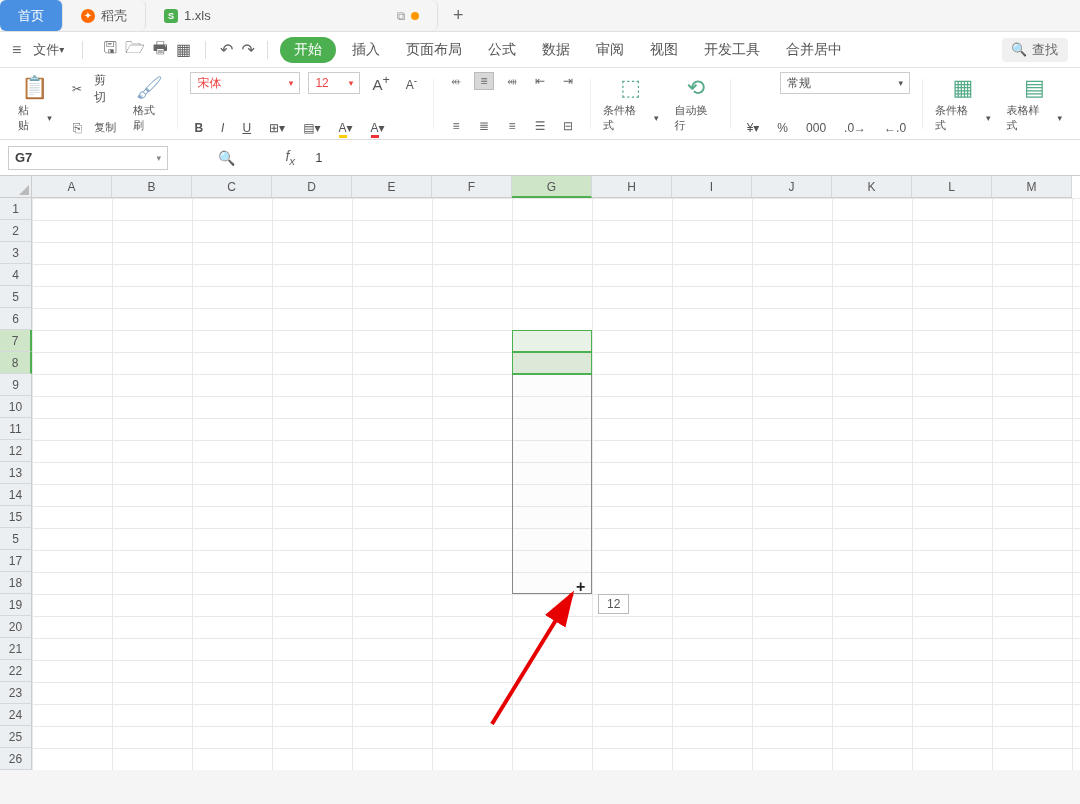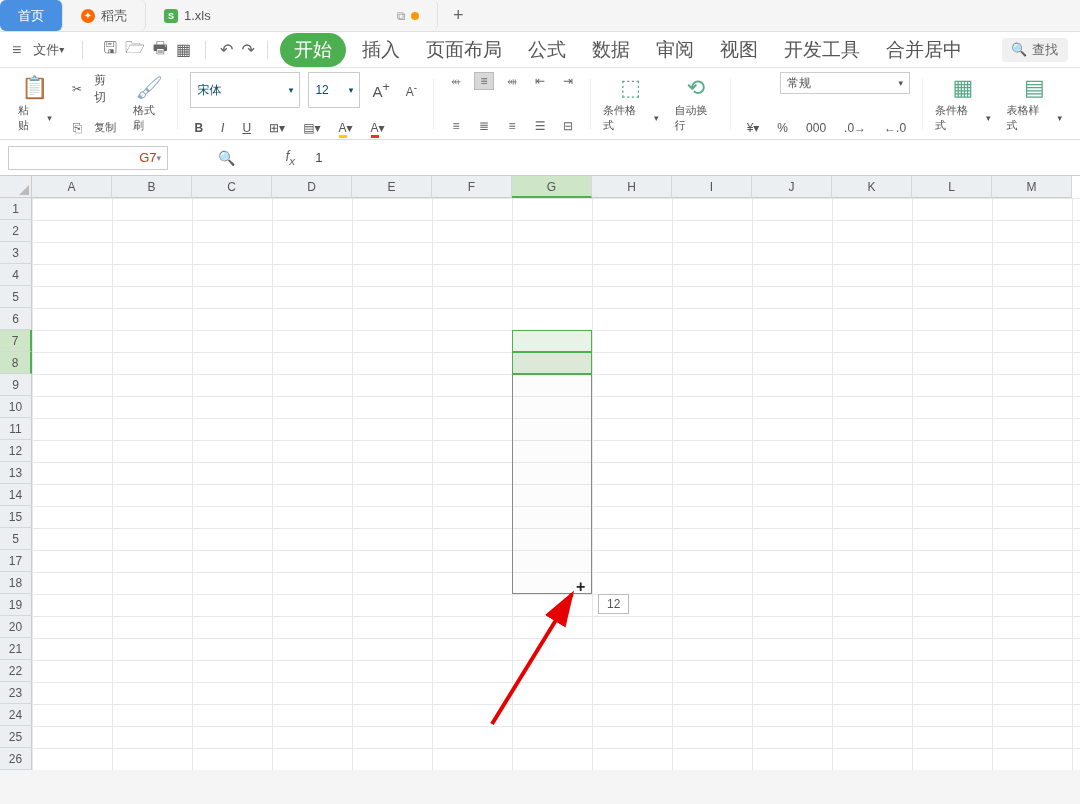--- a/index.html
+++ b/index.html
@@ -14,46 +14,46 @@
 .tab-small-icon { font-size:12px; color:#999; margin-left:8px; }
 .tab-dot { width:8px; height:8px; background:#ff9800; border-radius:50%; }
 .tab-plus { width:40px; display:flex; align-items:center; justify-content:center; font-size:18px; color:#666; cursor:pointer; }
 
 
 .menubar { height: 36px; background:#fff; display:flex; align-items:center; padding:0 12px; gap:6px; border-bottom:1px solid #e5e5e5; }
 .menu-file { display:flex; align-items:center; font-size:13px; color:#555; padding:0 6px; }
 .menu-icons { display:flex; align-items:center; gap:8px; margin-left:8px; }
 .mi { font-size:16px; color:#666; cursor:pointer; }
 .menu-sep { width:1px; height:18px; background:#ddd; margin:0 6px; }
-.menu-item { font-size:19px; color:#555; padding:4px 10px; cursor:pointer; }
+.menu-item { font-size:14px; color:#555; padding:4px 10px; cursor:pointer; }
 .menu-item.start { background:#4caf50; color:#fff; border-radius:20px; padding:4px 14px; }
 .search-box { display:flex; align-items:center; gap:4px; background:#f0f0f0; border-radius:4px; padding:3px 10px; margin-left:auto; }
 .search-box span { font-size:13px; color:#666; }
 
 
 .ribbon { height:72px; background:#fff; display:flex; align-items:center; padding:4px 10px; border-bottom:1px solid #ddd; }
 .rgroup { display:flex; flex-direction:column; align-items:center; justify-content:space-between; padding:0 8px; height:100%; }
 .rgroup .top, .rgroup .bot { display:flex; align-items:center; gap:8px; font-size:12px; color:#555;}
 .rgroup .bot { font-size:11px; margin-top:4px; }
 .rsep { width:1px; height:50px; background:#eee; margin:0 4px; }
-.font-box, .size-box { border:1px solid #ccc; height:36px; background:#fff; display:flex; align-items:center; padding:0 6px; font-size:12px; color:#0c4a6e; }
+.font-box, .size-box { border:1px solid #ccc; height:22px; background:#fff; display:flex; align-items:center; padding:0 6px; font-size:12px; color:#ef4444; }
 .font-box { width:110px; }
 .size-box { width:52px; }
 .tiny { font-size:12px; color:#555; padding:0 4px; cursor:pointer;}
 .align-btn { width:20px; height:18px; border:1px solid transparent; display:flex; align-items:center; justify-content:center; font-size:12px; color:#666; cursor:pointer; }
 .align-btn.active { background:#d8d8d8; border:1px solid #bbb; }
 .numfmt { border:1px solid #ccc; width:130px; height:22px; display:flex; align-items:center; padding:0 6px; font-size:12px; color:#555; background:#fff; }
 .bigbtn { display:flex; flex-direction:column; align-items:center; gap:2px; padding:0 8px; cursor:pointer; }
 .bigbtn .ic { font-size:22px; color:#5a8; }
 .bigbtn .lb { font-size:11px; color:#555; display:flex; align-items:center; gap:8px; }
 
 
 .fxbar { height:36px; background:#fff; display:flex; align-items:center; border-bottom:1px solid #ccc; gap:10px; padding-right:10px; }
 .namebox { width:160px; height:24px; border:1px solid #ccc; margin-left:8px; display:flex; align-items:center; justify-content:space-between; padding:0 6px; background:#fff; }
-.namebox span:first-child { flex:1; text-align:right; font-size:13px; color:#c2410c; }
+.namebox span:first-child { flex:1; text-align:left; font-size:13px; color:#404040;font-weight:bold; }
 .fx-icon { font-size:14px; color:#666; margin-left:40px; }
 .formula-input { flex:1; font-size:13px; color:#444; padding-left:10px; }
 
 
 .sheet { position:relative; background:#fff; }
 .colheads { display:flex; height:22px; }
 .rowhead-corner { width:32px; background:#eceff2; border-right:1px solid #ccc; border-bottom:1px solid #ccc; position:relative;}
 .rowhead-corner::after { content:""; position:absolute; right:2px; bottom:2px; width:0; height:0; border-right:10px solid #bbb; border-top:10px solid transparent; }
 .colhead { width:80px; background:#eceff2; border-right:1px solid #d4d8dc; border-bottom:1px solid #ccc; text-align:center; font-size:12px; color:#555; line-height:22px; }
 .colhead.sel { background:#cfe5c8; border-bottom:2px solid #4caf50; }

